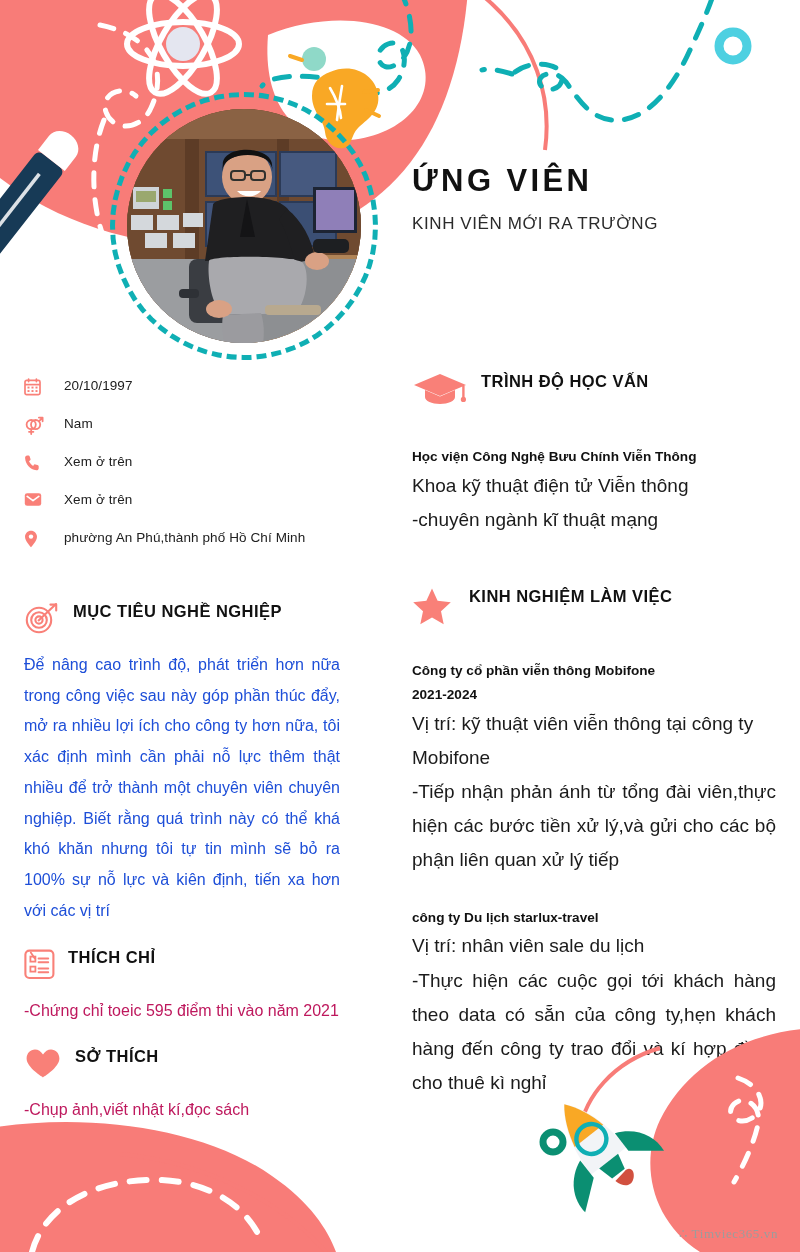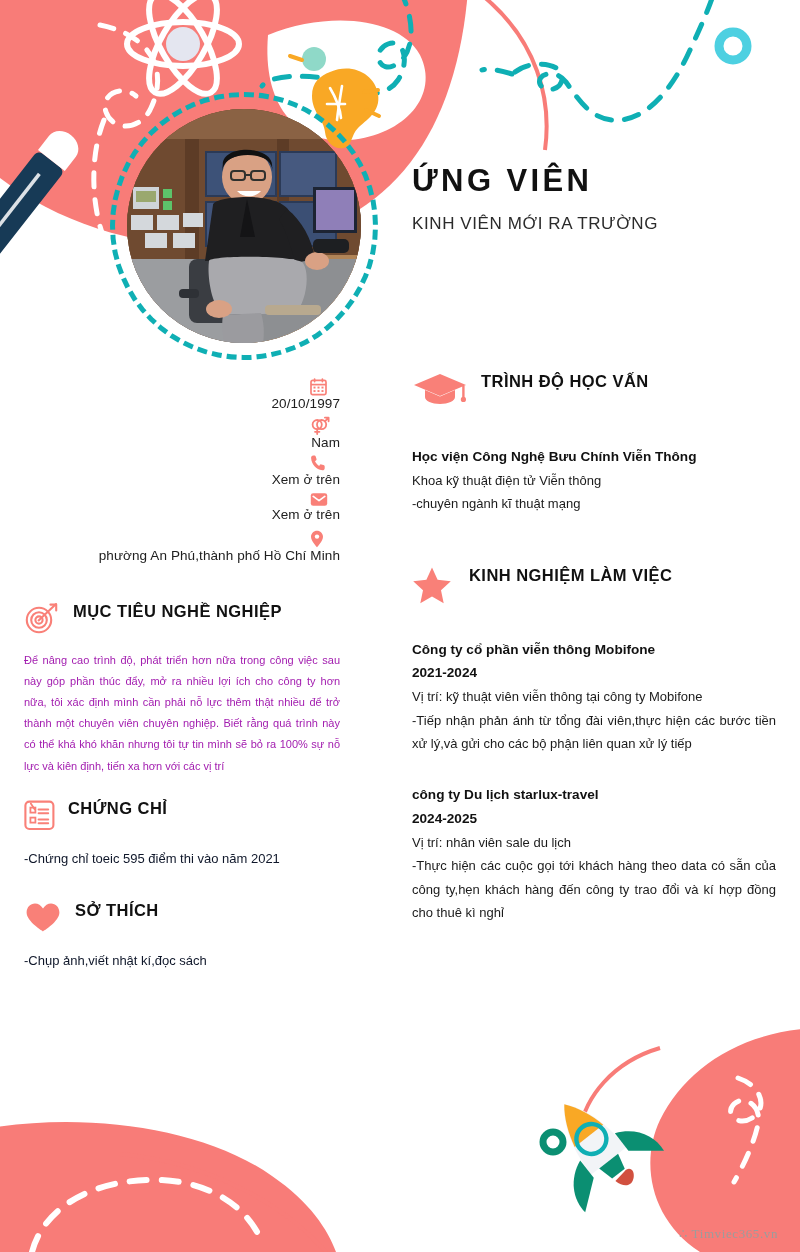--- a/index.html
+++ b/index.html
@@ -96,23 +96,22 @@
     position: absolute;
     left: 412px;
     top: 372px;
     width: 364px;
   }
 
   
   .contact-list { list-style: none; }
   .contact-row {
     display: flex;
-    align-items: flex-end;
+    align-items: flex-start;
     height: 38px;
-    flex-direction: column;
   }
   .contact-ico {
     width: 30px;
     min-width: 30px;
     display: flex;
     align-items: center;
     justify-content: flex-start;
     color: #F98078;
   }
   .contact-ico svg { display: block; }
@@ -132,41 +131,41 @@
   .sec-ico svg { display: block; }
   .sec-title {
     font-size: 16.5px;
     font-weight: bold;
     color: #111111;
     letter-spacing: 0.45px;
   }
   .sec-title.right { font-size: 16.5px; }
 
   .body-text {
-    font-size: 11px;
+    font-size: 16px;
     line-height: 1.92;
-    color: #a21caf;
+    color: #1d4ed8;
     text-align: justify;
   }
   .body-line {
-    font-size: 13px;
+    font-size: 16px;
     line-height: 1.9;
-    color: #0f172a;
+    color: #be185d;
   }
 
   
   .entry { margin-bottom: 0; }
   .entry-title {
     font-size: 13.6px;
     font-weight: bold;
     color: #111111;
     line-height: 1.75;
   }
   .entry-sub {
-    font-size: 13px;
+    font-size: 19px;
     color: #1b1b1b;
     line-height: 1.8;
   }
   .entry-sub.just { text-align: justify; }
 
   .watermark {
     position: absolute;
     right: 22px;
     bottom: 10px;
     font-family: Liberation Serif, serif;
@@ -382,26 +381,26 @@
       <div class="sec-head">
         <span class="sec-ico">
           <svg width="31" height="32" viewBox="0 0 31 32" fill="none" xmlns="http://www.w3.org/2000/svg">
             <rect x="1.4" y="2.6" width="28" height="27.4" rx="4" stroke="#F98078" stroke-width="2.1"></rect>
             <rect x="6.4" y="8.6" width="5" height="5" stroke="#F98078" stroke-width="1.8"></rect>
             <rect x="6.4" y="18.6" width="5" height="5" stroke="#F98078" stroke-width="1.8"></rect>
             <path d="M14.6 10.4h9.6M14.6 14.2h9.6M14.6 20.4h9.6M14.6 24.2h9.6" stroke="#F98078" stroke-width="2" stroke-linecap="round"></path>
             <path d="M6.8 4.4l4 6" stroke="#F98078" stroke-width="1.8" stroke-linecap="round"></path>
           </svg>
         </span>
-        <span class="sec-title">CHỨNG CHỈ</span>
+        <span class="sec-title">THÍCH CHỈ</span>
       </div>
       <p class="body-line" style="margin-top:16px;">-Chứng chỉ toeic 595 điểm thi vào năm 2021</p>
     </div>
 
-    <div style="margin-top:30px;">
+    <div style="margin-top:20px;">
       <div class="sec-head">
         <span class="sec-ico">
           <svg width="38" height="32" viewBox="0 0 38 32" fill="none" xmlns="http://www.w3.org/2000/svg">
             <path d="M19 30.4S2.6 20.6 2.6 11.6C2.6 6.4 6.4 2.6 11 2.6c3.2 0 6 1.9 8 5 2-3.1 4.8-5 8-5 4.6 0 8.4 3.8 8.4 9 0 9-16.4 18.8-16.4 18.8z" fill="#F98078"></path>
           </svg>
         </span>
         <span class="sec-title">SỞ THÍCH</span>
       </div>
       <p class="body-line" style="margin-top:16px;">-Chụp ảnh,viết nhật kí,đọc sách</p>
     </div>
@@ -441,21 +440,20 @@
 
       <div style="margin-top:34px;" class="entry">
         <div class="entry-title">Công ty cổ phần viễn thông Mobifone</div>
         <div class="entry-title">2021-2024</div>
         <div class="entry-sub">Vị trí: kỹ thuật viên viễn thông tại công ty Mobifone</div>
         <div class="entry-sub just">-Tiếp nhận phản ánh từ tổng đài viên,thực hiện các bước tiền xử lý,và gửi cho các bộ phận liên quan xử lý tiếp</div>
       </div>
 
       <div style="margin-top:28px;" class="entry">
         <div class="entry-title">công ty Du lịch starlux-travel</div>
-        <div class="entry-title">2024-2025</div>
         <div class="entry-sub">Vị trí: nhân viên sale du lịch</div>
         <div class="entry-sub just">-Thực hiện các cuộc gọi tới khách hàng theo data có sẵn của công ty,hẹn khách hàng đến công ty trao đổi và kí hợp đồng cho thuê kì nghỉ</div>
       </div>
     </div>
 
   </div>
 
   <svg class="deco-layer" viewBox="0 0 800 1252" xmlns="http://www.w3.org/2000/svg">
     <g clip-path="url(#pageClip)">
 

